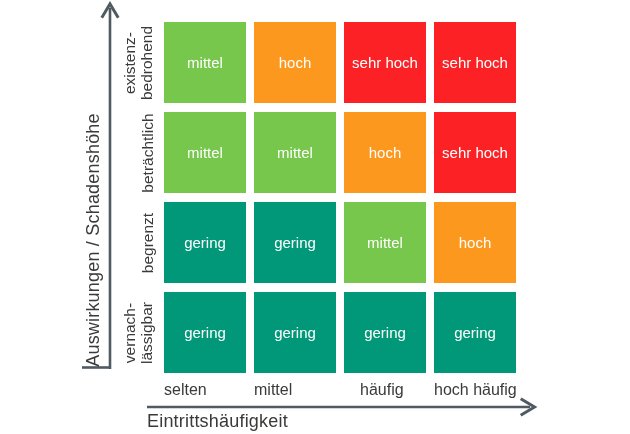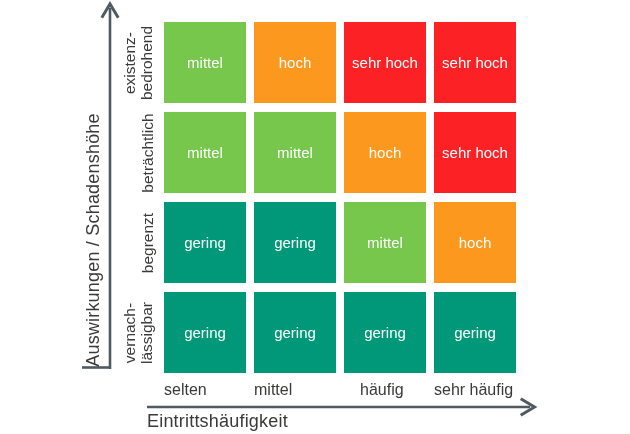--- a/index.html
+++ b/index.html
@@ -132,18 +132,18 @@
       <div class="row-label" style="left: 138px; top: 332.5px;">
         <div>vernach-</div>
         <div>lässigbar</div>
       </div>
     </div>
 
   <div id="col-labels">
       <div class="col-label" style="left: 164px; text-align: center;">selten</div>
       <div class="col-label" style="left: 254px;">mittel</div>
       <div class="col-label" style="left: 360px;">häufig</div>
-      <div class="col-label" style="left: 434px;">sehr häufig</div>
+      <div class="col-label" style="left: 434px;">hoch häufig</div>
     </div>
 
   <div class="x-title">Eintrittshäufigkeit</div>
 
 </div>
 
 </body></html>

